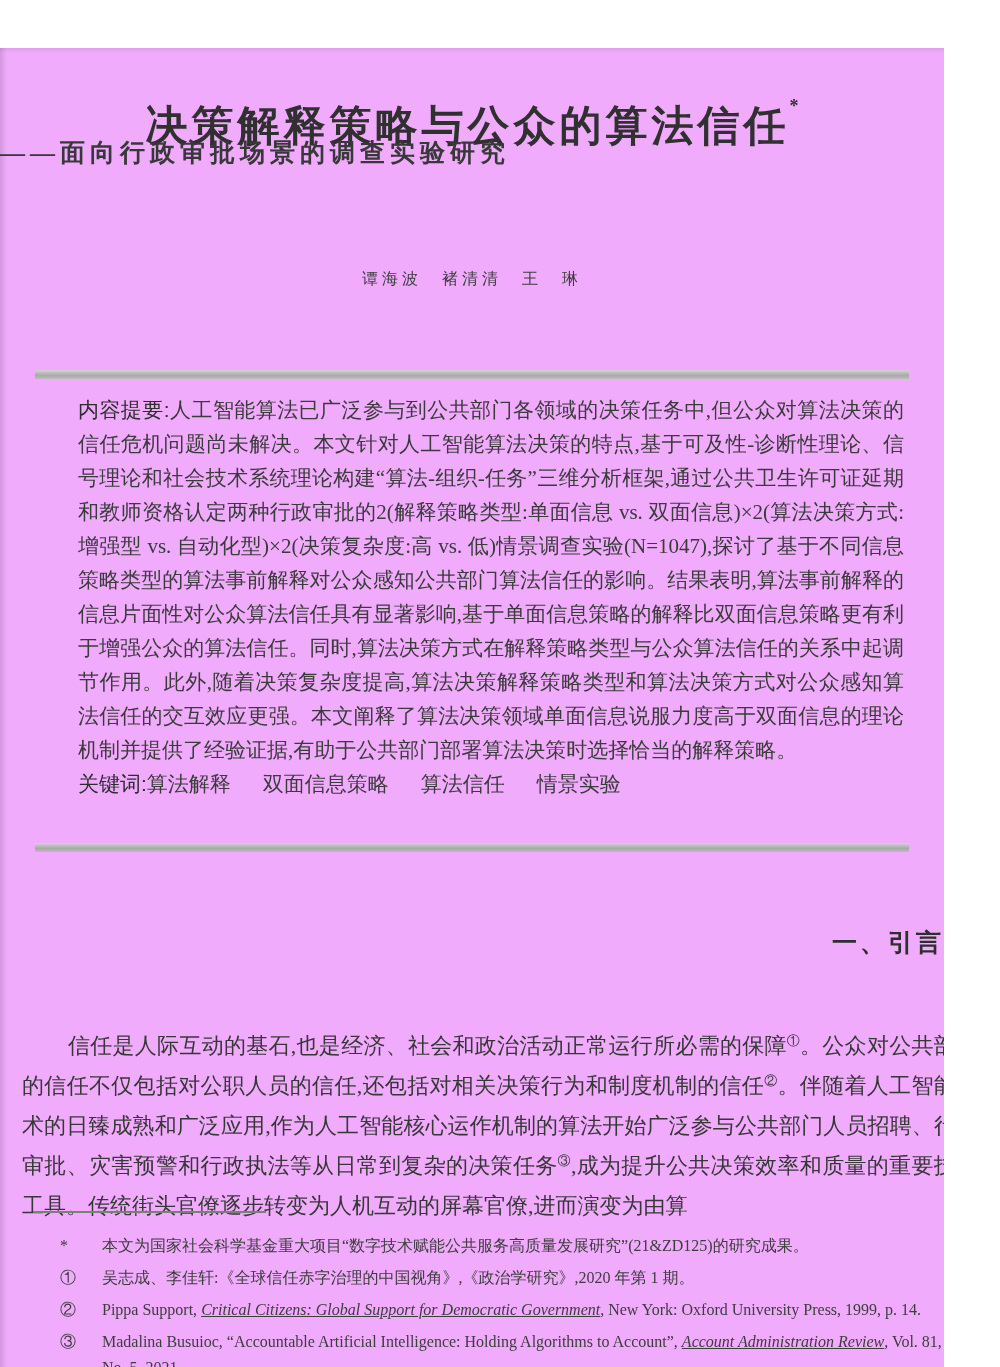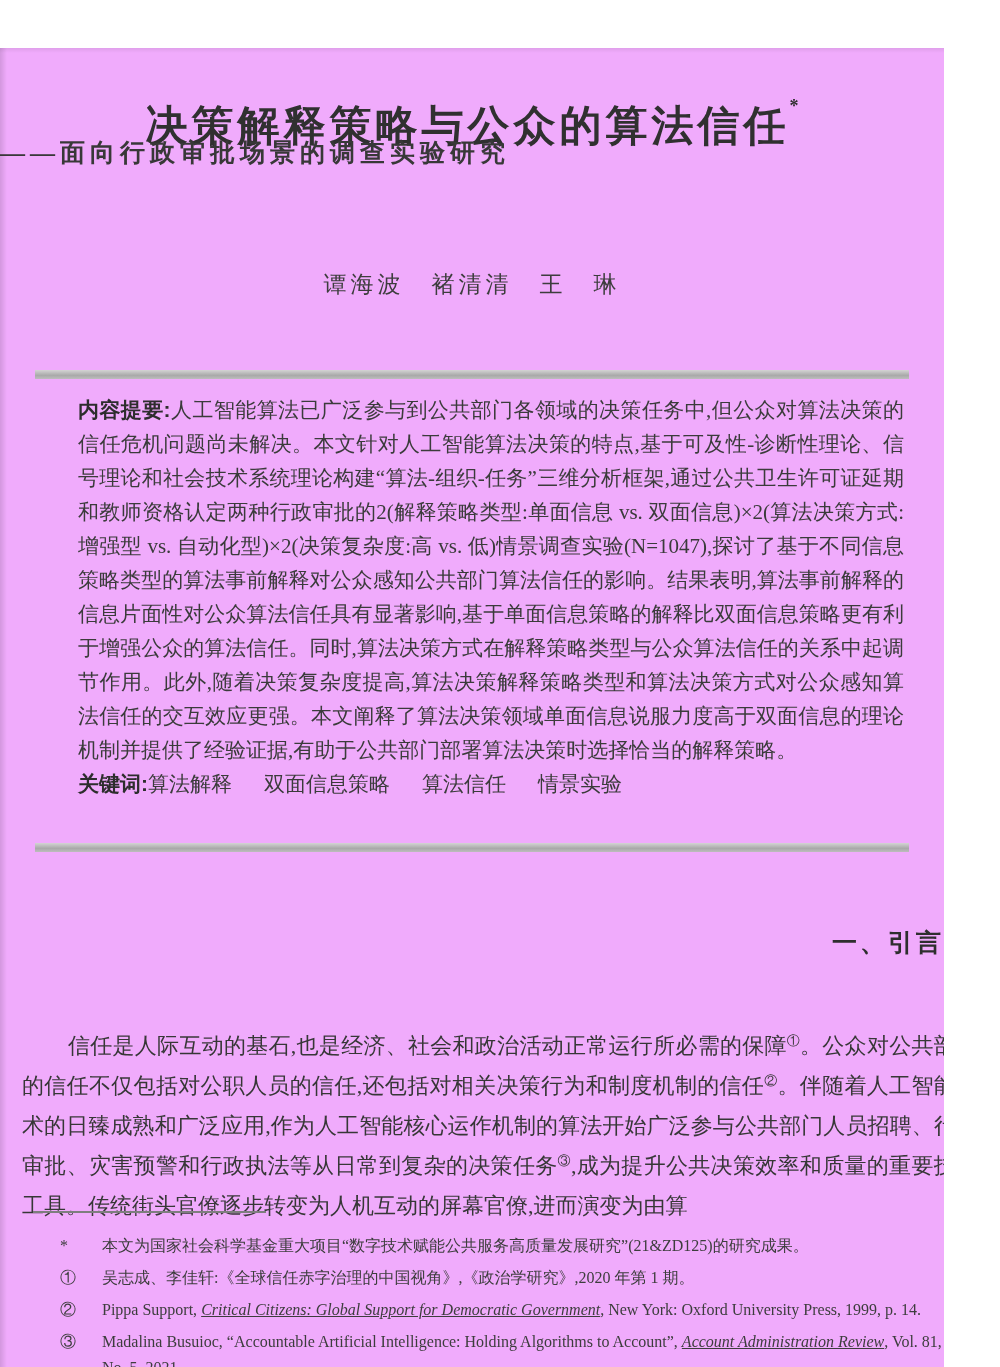--- a/index.html
+++ b/index.html
@@ -28,37 +28,37 @@
     letter-spacing:4px; color:#303030; white-space:nowrap;
   }
   .title sup{ font-size:18px; vertical-align:28px; letter-spacing:0; }
   .subtitle{
     position:absolute; top:88px; left:0; width:100%;
     font-size:25px; font-weight:bold;
     letter-spacing:5px; color:#383838; white-space:nowrap;
   }
   .authors{
     position:absolute; top:221px; left:0; width:100%;
-    text-align:center; font-size:23px; letter-spacing:4px; color:#3d3d3d;
+    text-align:center; font-size:16px; letter-spacing:4px; color:#3d3d3d;
     white-space:nowrap;
   }
   .rule-bar{
     position:absolute; left:35px; right:35px; height:9px;
     background:linear-gradient(180deg,#d4d4d4 0%,#a9a9a9 60%,#bdbdbd 100%);
   }
   .bar-top{ top:322px; }
   .bar-bottom{ top:795px; }
   .abstract{
     position:absolute; top:345px; left:78px; width:826px;
     font-size:21px; line-height:34px; text-align:justify; color:#3b3b3b;
   }
   .abstract p{ margin:0; }
   .hei-label{
     font-family:"Liberation Sans","DejaVu Sans",sans-serif;
-    font-weight:bold; color:#2d2d2d;
+    font-weight:normal; color:#2d2d2d;
   }
   .keywords .kw{ margin-right:32px; }
   .keywords .kw:last-child{ margin-right:0; }
   .section-heading{
     position:absolute; top:878px; left:0; width:100%; margin:0;
     text-align:right; font-size:25px; font-weight:bold;
     font-family:"Liberation Sans","DejaVu Sans",sans-serif;
     letter-spacing:3px; color:#2e2e2e;
   }
   .intro{

